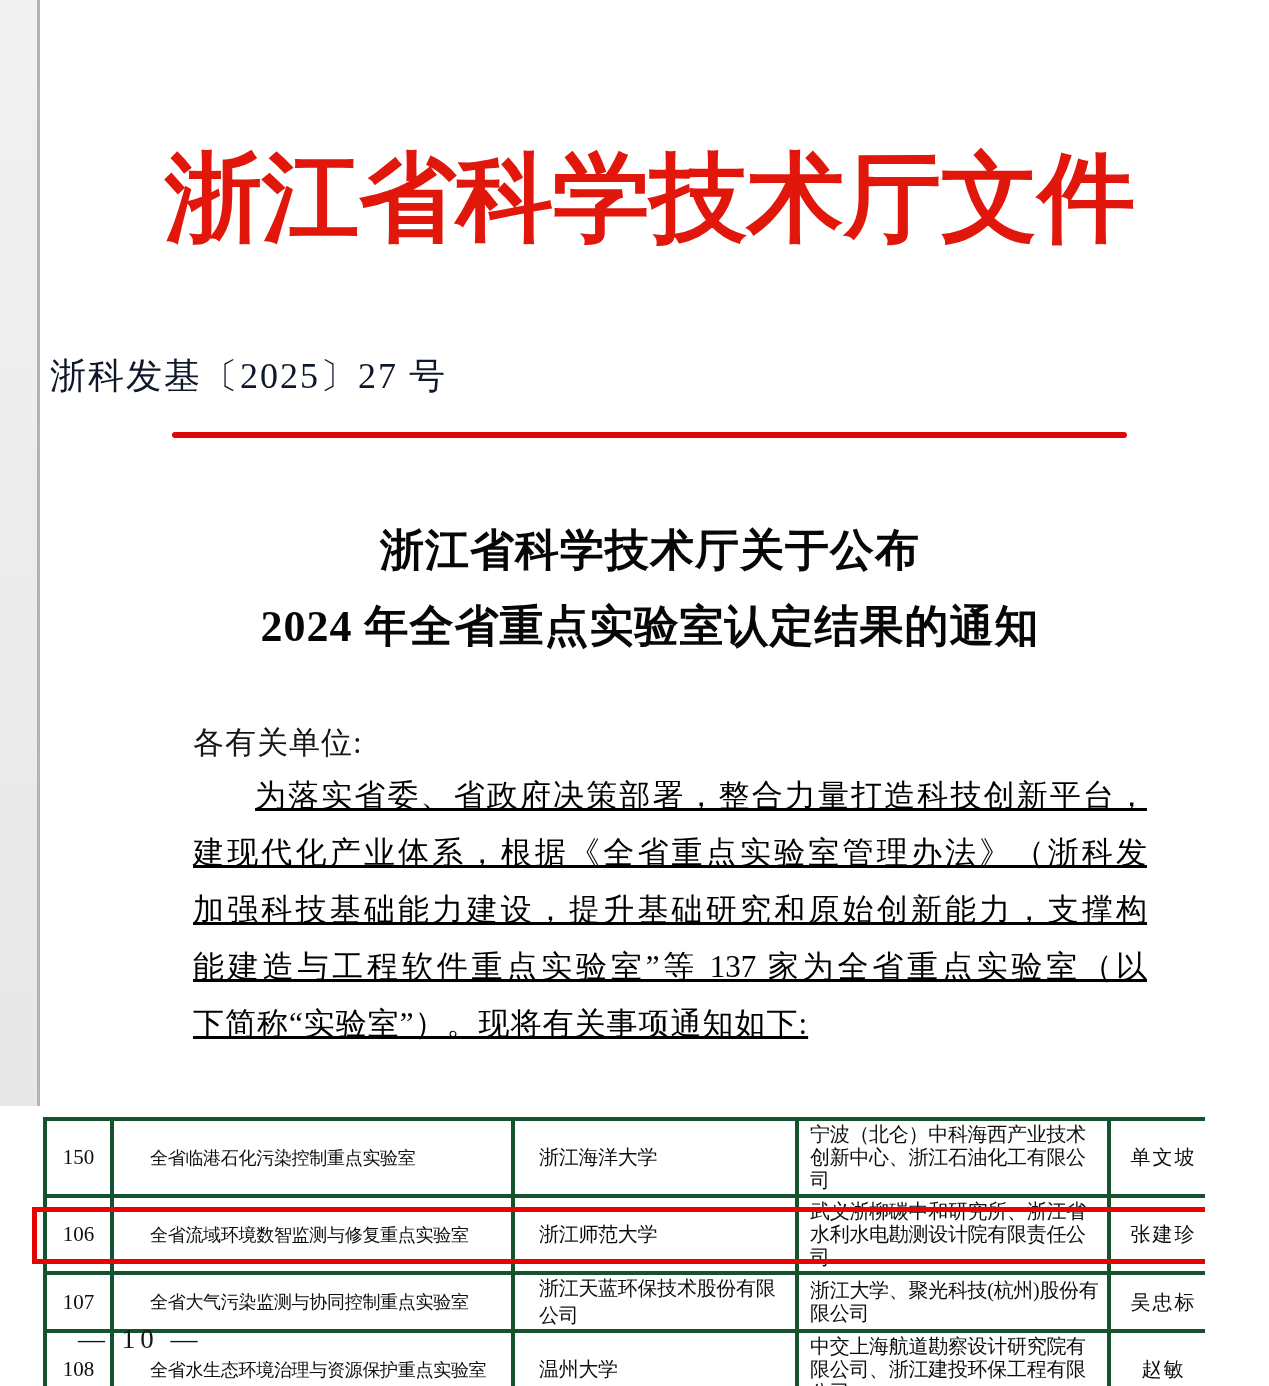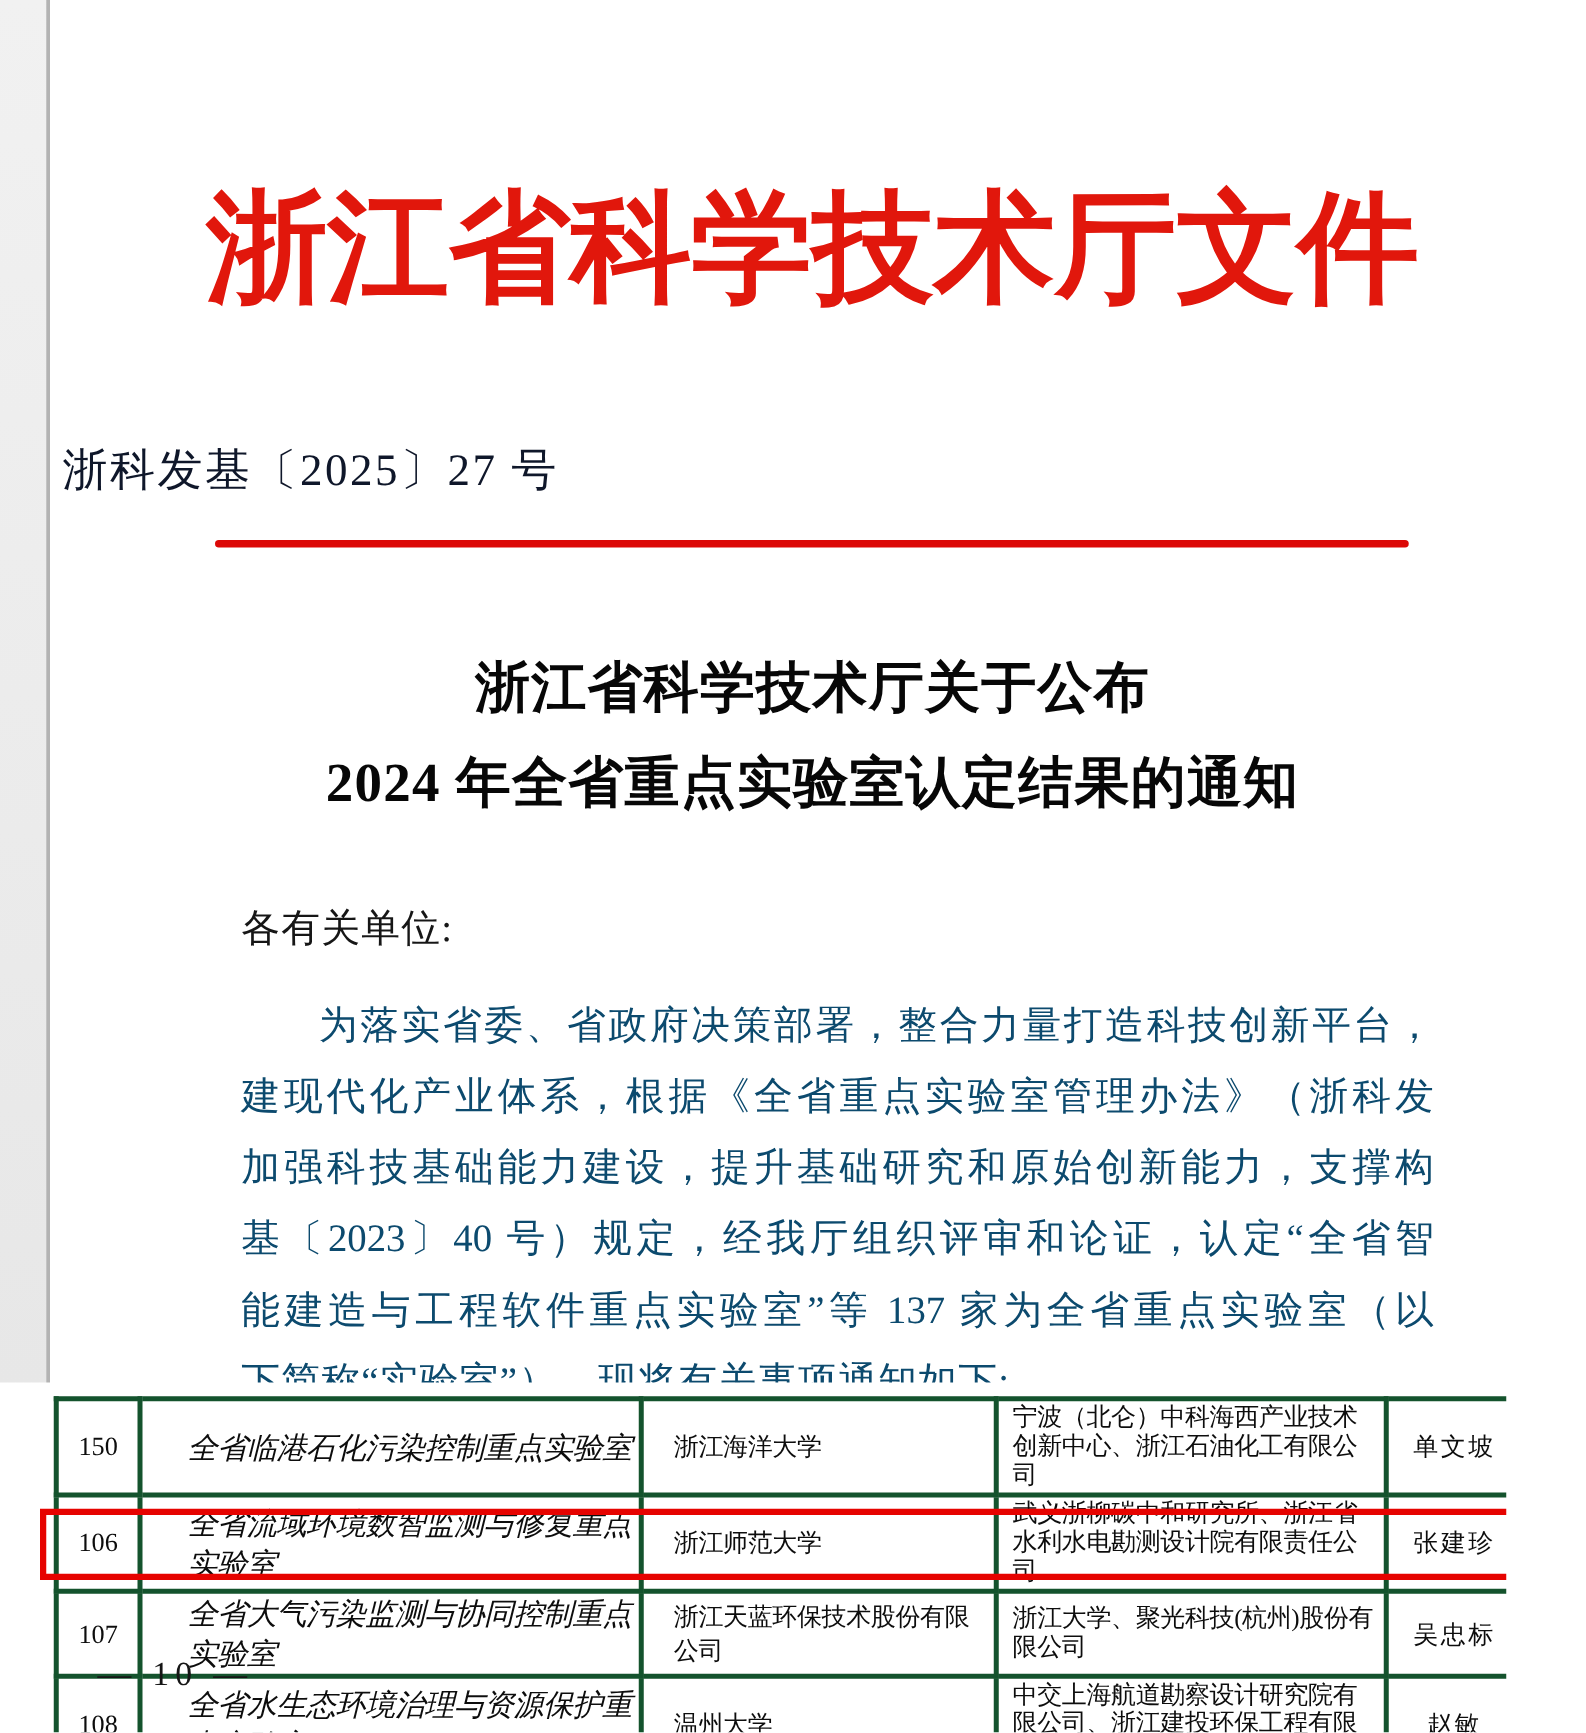--- a/index.html
+++ b/index.html
@@ -38,43 +38,43 @@
   .notice-title {
     position:absolute; left:50px; top:513px; width:1200px;
     text-align:center; font-size:44px; font-weight:bold;
     line-height:76px; letter-spacing:1px; color:#070707;
   }
   .salutation {
     position:absolute; left:193px; top:723px;
     font-size:31px; line-height:40px; letter-spacing:1px;
   }
   .body-para {
-    position:absolute; left:193px; top:791px; width:954px;
-    font-size:31px; color:#0c4a6e;
+    position:absolute; left:193px; top:767px; width:954px;
+    font-size:31px; color:#000000;text-decoration:underline;
   }
   .body-line { height:57px; line-height:57px; letter-spacing:1px; }
   .body-line.fill { letter-spacing:0; text-align:justify; text-align-last:justify; }
   .body-line.indent { text-indent:62px; }
 
   
   .table-overlay {
     position:absolute; left:0; top:1106px; width:1269px; height:280px;
     background:#ffffff;
   }
   table.results {
     position:absolute; left:43px; top:11px; width:1173px;
     border-collapse:collapse; table-layout:fixed;
     font-size:20px; color:#0d0d0d;
     font-family:"Liberation Serif","DejaVu Serif",serif;
   }
   table.results td { border:4px solid #14532d; vertical-align:middle; overflow:hidden;margin-left:30px; }
   tr.r1,tr.r2 { height:48px; }
   tr.r3,tr.r4 { height:50px; }
   .cell-no { text-align:center; font-size:21px; }
-  .cell-lab { padding-left:36px; font-size:24px; letter-spacing:-0.3px;font-style:italic; }
+  .cell-lab { padding-left:36px; font-size:18px; letter-spacing:-0.3px; }
   .cell-inst { padding-left:24px; font-size:20px; letter-spacing:-0.3px; }
   .cell-partners { padding:2px 8px 2px 11px; line-height:23px; font-size:20px; letter-spacing:-0.3px; }
   .cell-dir { text-align:center; letter-spacing:2px; font-size:20px; }
 
   .highlight-box {
     position:absolute; left:32px; top:1207px; width:1199px; height:57px;
     border:5px solid #e60300; background:transparent; pointer-events:none;
   }
 
   .page-number {
@@ -100,21 +100,20 @@
     <div>浙江省科学技术厅关于公布</div>
     <div>2024 年全省重点实验室认定结果的通知</div>
   </div>
 
   <div class="salutation">各有关单位:</div>
 
   <div class="body-para">
     <div class="body-line fill indent">为落实省委、省政府决策部署，整合力量打造科技创新平台，</div>
     <div class="body-line fill">建现代化产业体系，根据《全省重点实验室管理办法》（浙科发</div>
     <div class="body-line fill">加强科技基础能力建设，提升基础研究和原始创新能力，支撑构</div>
-    <div class="body-line fill">基〔2023〕40 号）规定，经我厅组织评审和论证，认定“全省智</div>
     <div class="body-line fill">能建造与工程软件重点实验室”等 137 家为全省重点实验室（以</div>
     <div class="body-line">下简称“实验室”）。现将有关事项通知如下:</div>
   </div>
 
   <div class="table-overlay">
     <table class="results">
       <colgroup>
         <col style="width:67px">
           <col style="width:401px">
           <col style="width:284px">

